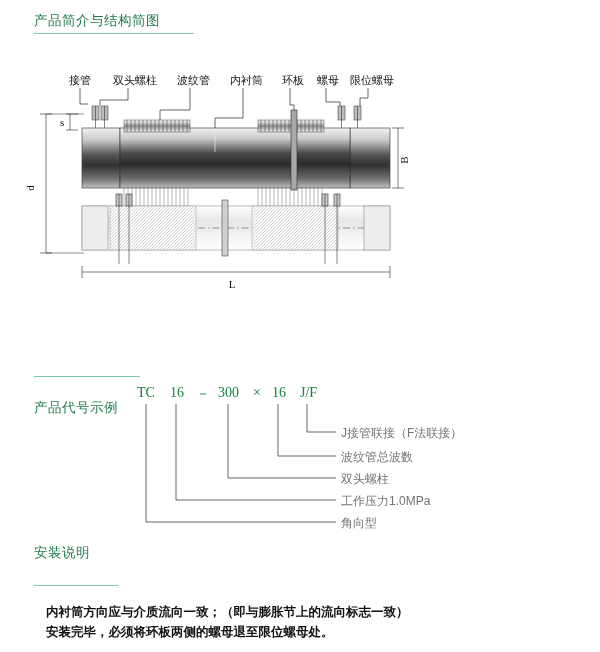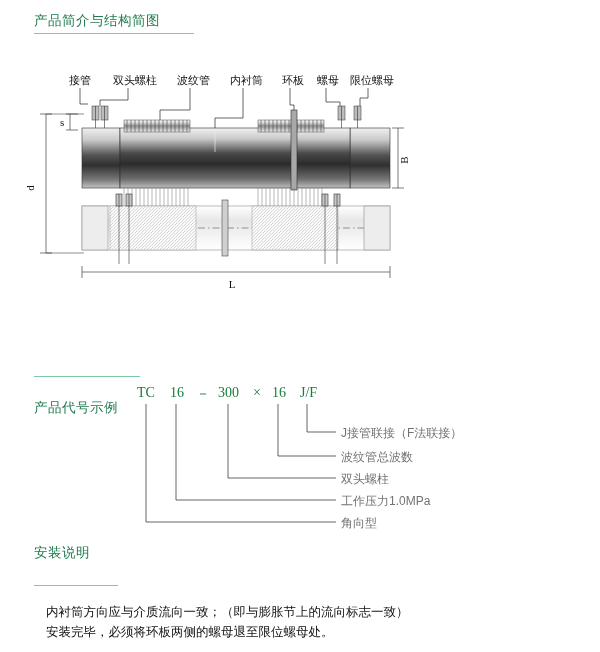--- a/index.html
+++ b/index.html
@@ -75,21 +75,21 @@
   
   #install-text {
     position: absolute;
     left: 46px;
     top: 602px;
     width: 520px;
     font-size: 12.5px;
     line-height: 20px;
     color: #111;
   }
-  #install-text div { white-space: nowrap; }
+  #install-text div { white-space: nowrap; font-weight: bold; }
 
   
   .dlabel {
     font-family: "Liberation Sans", sans-serif;
     font-size: 11px;
     fill: #111;
   }
   .dim {
     font-family: "Liberation Serif", serif;
     font-size: 11px;

